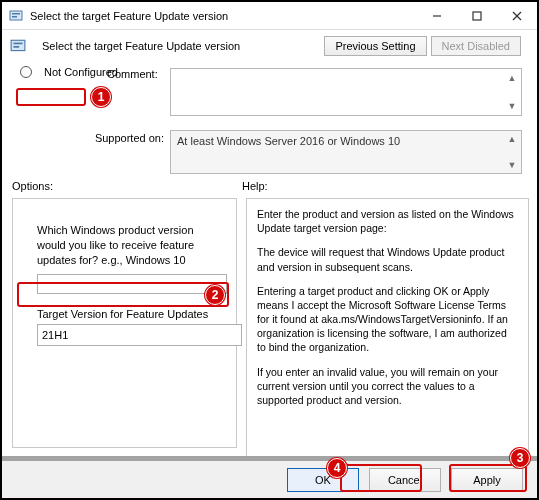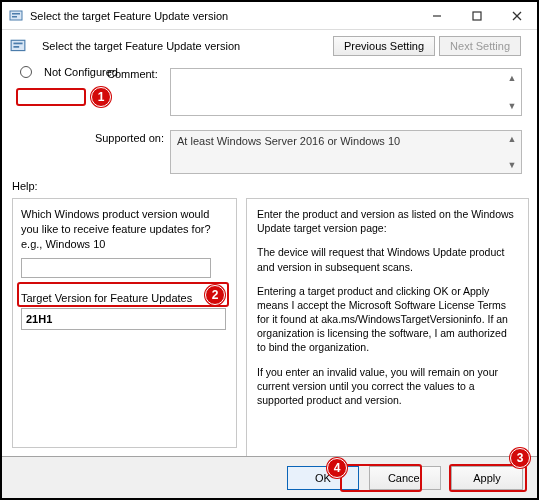--- a/index.html
+++ b/index.html
@@ -107,21 +107,21 @@
   .section-labels {
     position: absolute; top: 178px; left: 10px; right: 10px;
     display: flex;
   }
   .section-labels div:first-child { width: 230px; }
   .options-panel {
     position: absolute;
     left: 10px; top: 196px;
     width: 225px; height: 250px;
     border: 1px solid #c8c8c8;
-    padding: 8px;
+    padding: 24px;
   }
   .help-panel {
     position: absolute;
     left: 244px; top: 196px;
     width: 283px; height: 306px;
     border: 1px solid #c8c8c8;
     padding: 8px 10px;
     line-height: 1.35;
     font-size: 10.5px;
   }
@@ -142,21 +142,20 @@
     position: relative;
     margin-top: 4px;
     width: 205px;
   }
   .target-input {
     border: 1px solid #adadad;
     width: 100%; height: 22px;
     font-family: inherit; font-size: 11px;
     padding: 2px 4px;
     background: #fff;
-    font-weight: bold;
   }
   .highlight-red {
     position: absolute;
     border: 2px solid #d30909;
     border-radius: 3px;
     pointer-events: none;
   }
   .marker {
     position: absolute;
     width: 20px; height: 20px;
@@ -167,21 +166,21 @@
     font-size: 12px;
     display: flex; align-items: center; justify-content: center;
     pointer-events: none;
     border: 1.5px solid #fff;
     box-shadow: 0 0 0 1px #d30909;
   }
   .bottom-bar {
     position: absolute;
     left: 0; right: 0; bottom: 0;
     height: 42px;
-    border-top: 1px solid #a3a3a3;
+    border-top: 5px solid #a3a3a3;
     background: #f0f0f0;
     display: flex;
     align-items: center;
     justify-content: flex-end;
     gap: 10px;
     padding-right: 14px;
   }
   .bottom-bar .btn { min-width: 72px; height: 24px; }
   .ok-btn { border: 1.5px solid #0a64b8; background: #e8f1fb; }
 </style>
@@ -219,21 +218,21 @@
   <span class="icon">
     <svg width="16" height="16" viewBox="0 0 14 14">
         <rect x="1" y="2" width="12" height="9" fill="#d8e6f5" stroke="#4b7cab"></rect>
         <rect x="3" y="4" width="8" height="1.5" fill="#4b7cab"></rect>
         <rect x="3" y="7" width="5" height="1.5" fill="#4b7cab"></rect>
       </svg>
   </span>
   <span class="header-text">Select the target Feature Update version</span>
   <div class="settings-nav">
     <button class="btn">Previous Setting</button>
-    <button class="btn" disabled="">Next Setting</button>
+    <button class="btn" disabled="">Next Disabled</button>
   </div>
 </div>
 
 <div class="radio-area">
   <div class="radio-row">
     <span class="radio-circle"></span>
     <span>Not Configured</span>
   </div>
 </div>
 
@@ -248,20 +247,21 @@
 </div>
 
 <div class="label-block supported-label">Supported on:</div>
 <div class="multiline supported-box">
   <span>At least Windows Server 2016 or Windows 10</span>
   <span class="scroll-arrow" style="top:1px;">▲</span>
   <span class="scroll-arrow" style="bottom:1px;">▼</span>
 </div>
 
 <div class="section-labels">
+  <div>Options:</div>
   <div>Help:</div>
 </div>
 
 <div class="options-panel">
   <div class="question">Which Windows product version would you like to receive feature updates for? e.g., Windows 10</div>
   <input class="text-input" value="" style="">
   <div style="height:14px;"></div>
   <div>Target Version for Feature Updates</div>
   <div class="target-input-wrap">
     <input class="target-input" value="21H1" style="">

